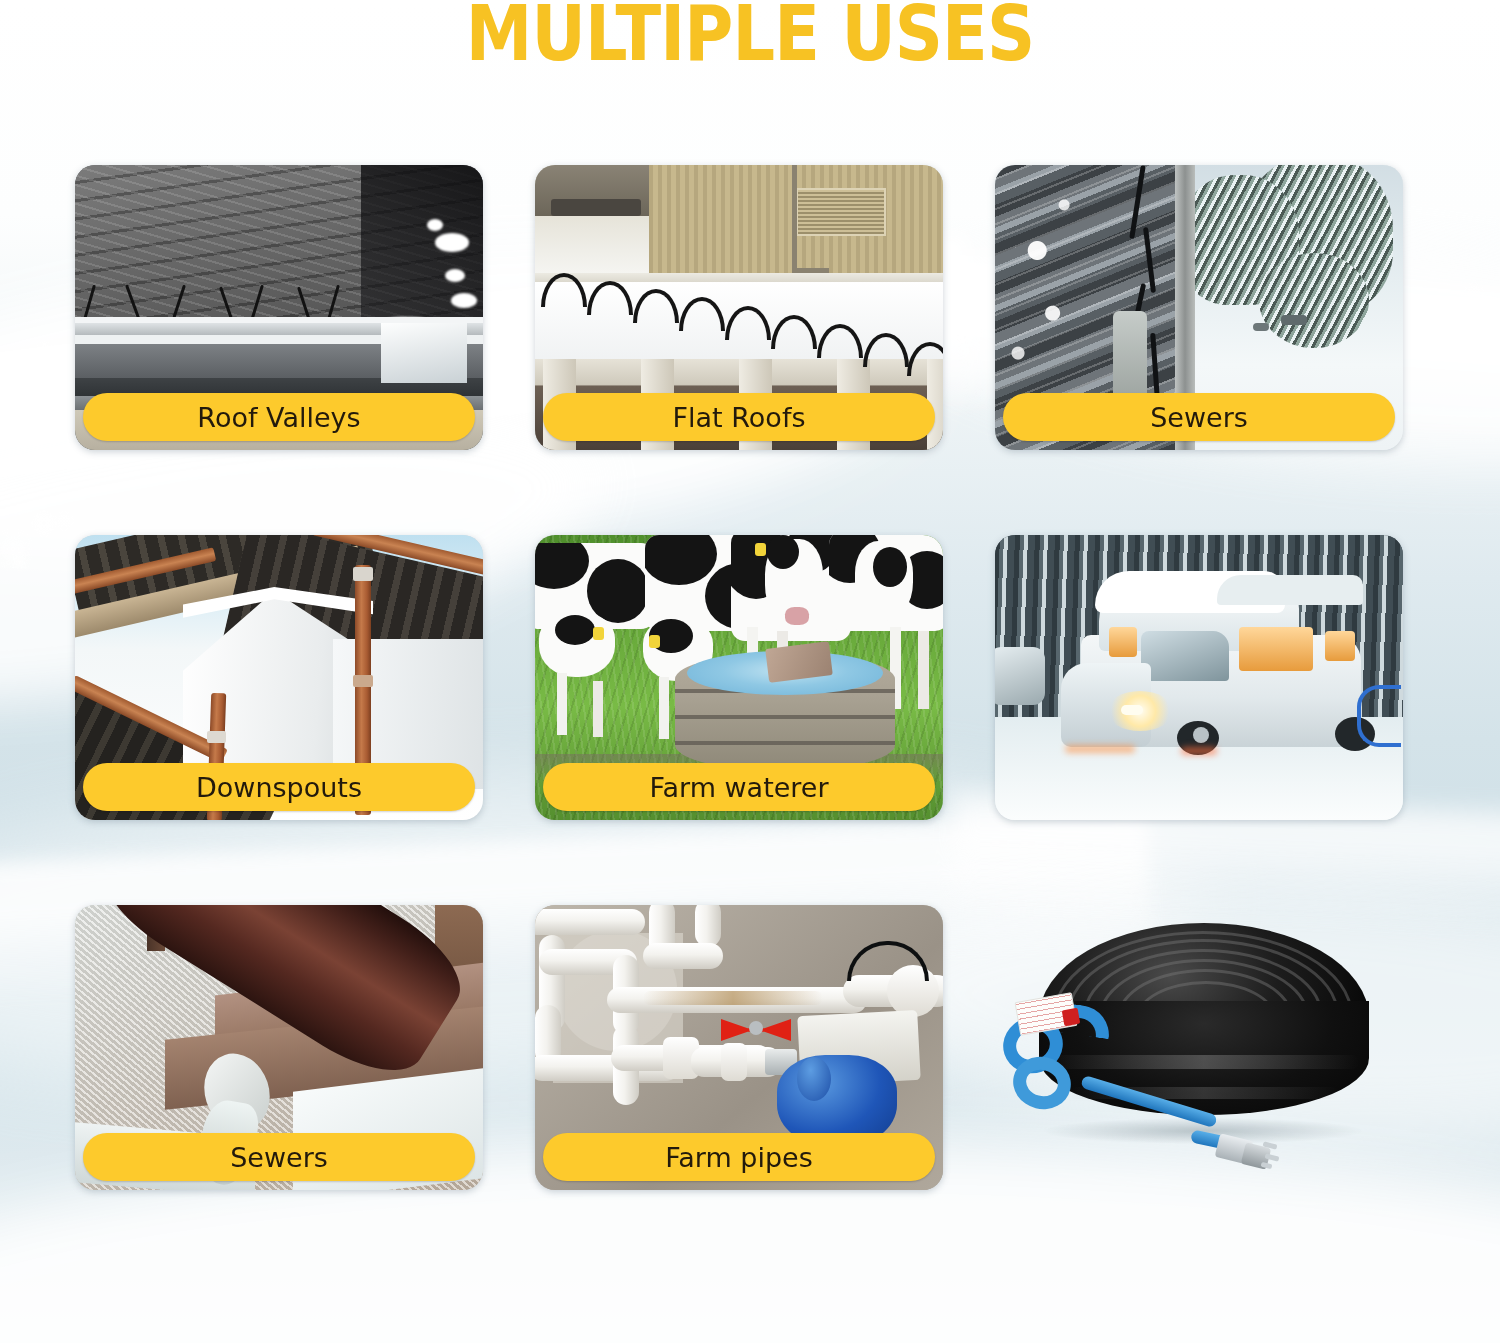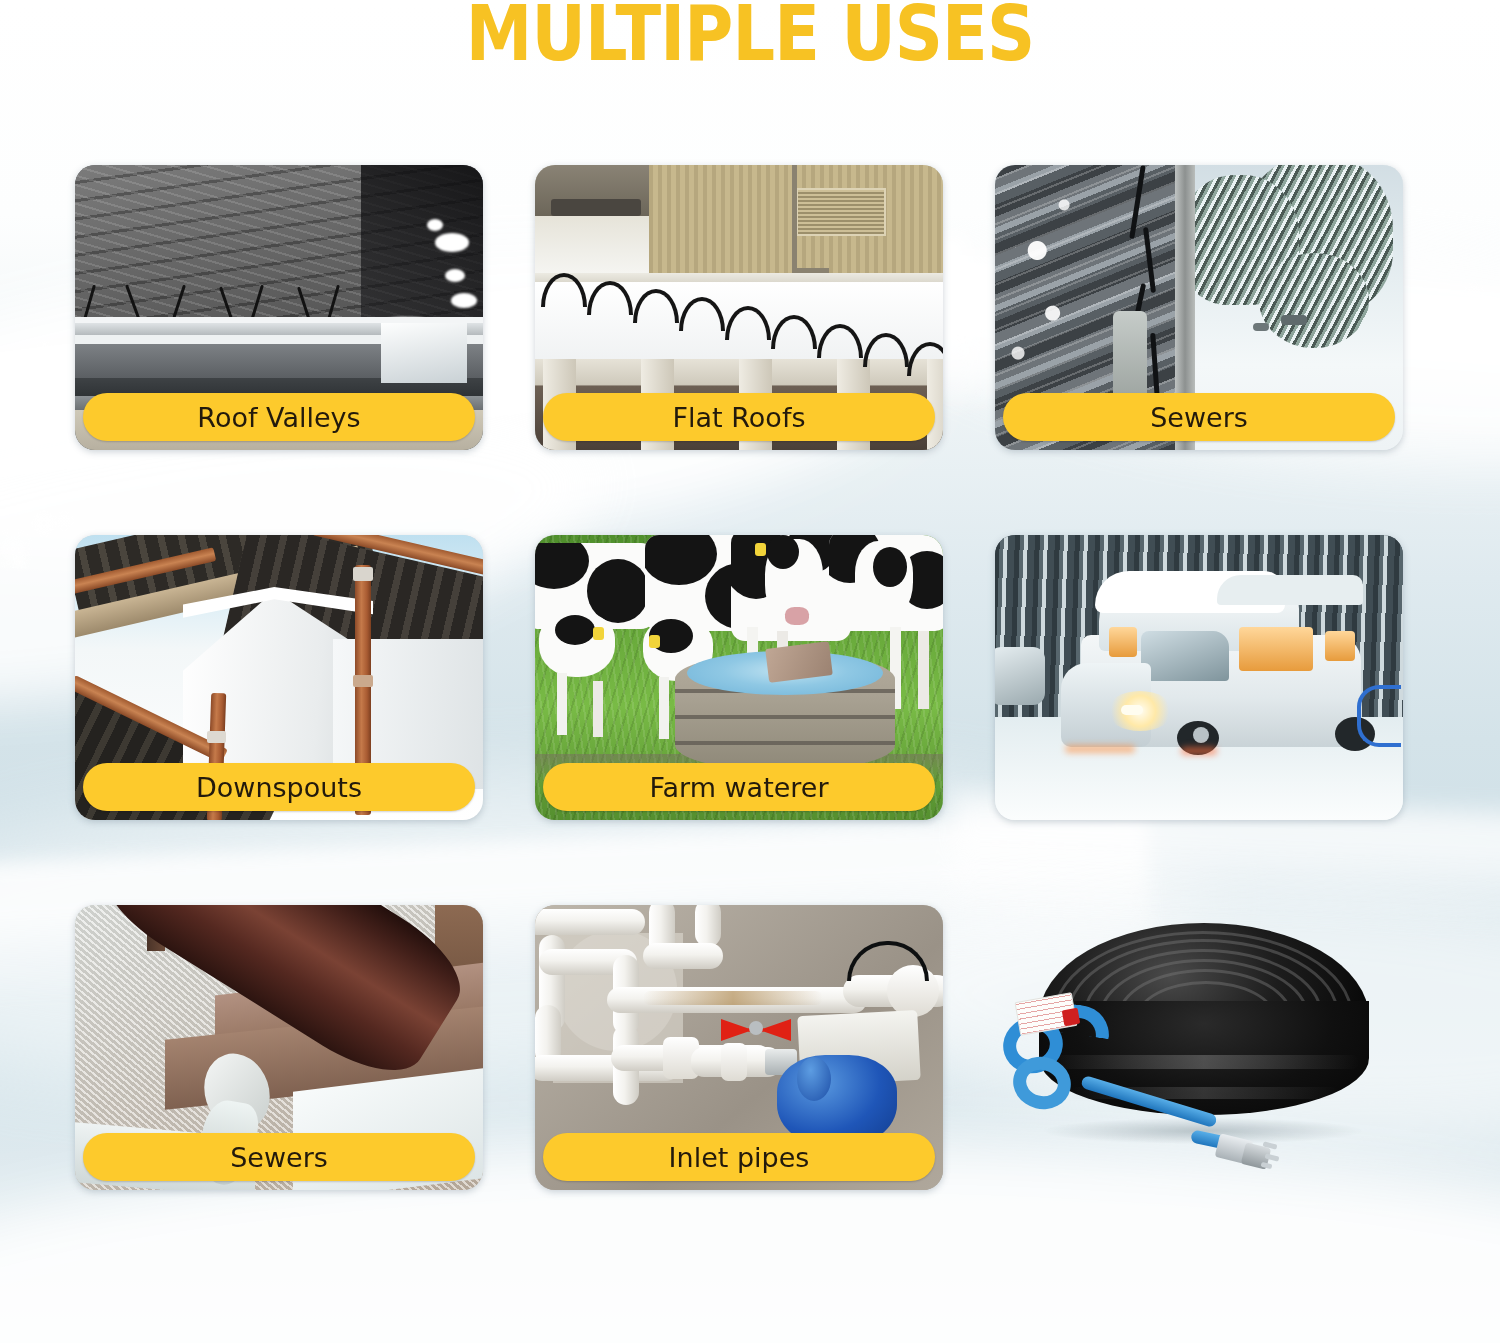--- a/index.html
+++ b/index.html
@@ -507,21 +507,21 @@
       <div class="red-handle" style="left:186px; top:114px; width:70px; height:22px; clip-path:polygon(0 0, 38% 42%, 62% 42%, 100% 0, 100% 100%, 62% 58%, 38% 58%, 0 100%);"></div>
       <div style="position:absolute; left:214px; top:116px; width:14px; height:14px; background:#b9bec1; border-radius:50%;"></div>
 
       <div class="pvc-h" style="right:-10px; top:70px; width:110px; height:32px; border-radius:16px;"></div>
       <div class="pvc-joint" style="right:4px; top:60px; width:52px; height:52px; border-radius:26px;"></div>
       <div class="blk-wire" style="right:14px; top:36px; width:82px; height:40px;"></div>
       <div style="position:absolute; right:24px; top:108px; width:120px; height:70px; background:linear-gradient(180deg,#f4f4f0,#d4d2c9); border-radius:5px; transform:rotate(-3deg);"></div>
       <div class="blue-valve" style="right:46px; top:150px; width:120px; height:92px;"></div>
       <div style="position:absolute; right:112px; top:152px; width:34px; height:44px; background:radial-gradient(ellipse at 40% 30%,#5d9de2,#1d4fa8); border-radius:50%;"></div>
     </div>
-    <div class="caption">Inlet pipes</div>
+    <div class="caption">Farm pipes</div>
   </div>
 
   <div class="card no-frame">
     <div class="photo" style="overflow:visible;">
       <div class="prod-shadow"></div>
 
       <div class="coil-core" style="left:44px;  top:18px; width:330px; height:190px;"></div>
       <div class="coil-ring" style="left:58px;  top:26px; width:300px; height:170px;"></div>
       <div class="coil-ring" style="left:72px;  top:34px; width:272px; height:152px;"></div>
       <div class="coil-ring" style="left:88px;  top:44px; width:240px; height:134px;"></div>

